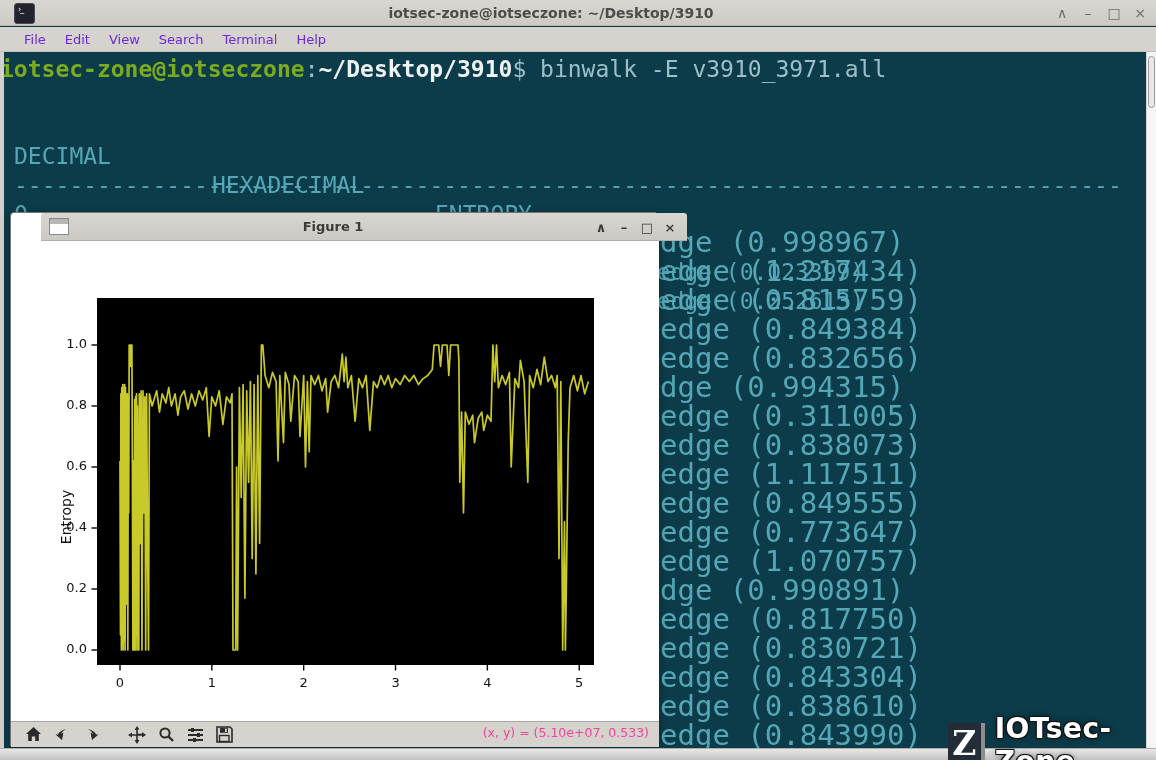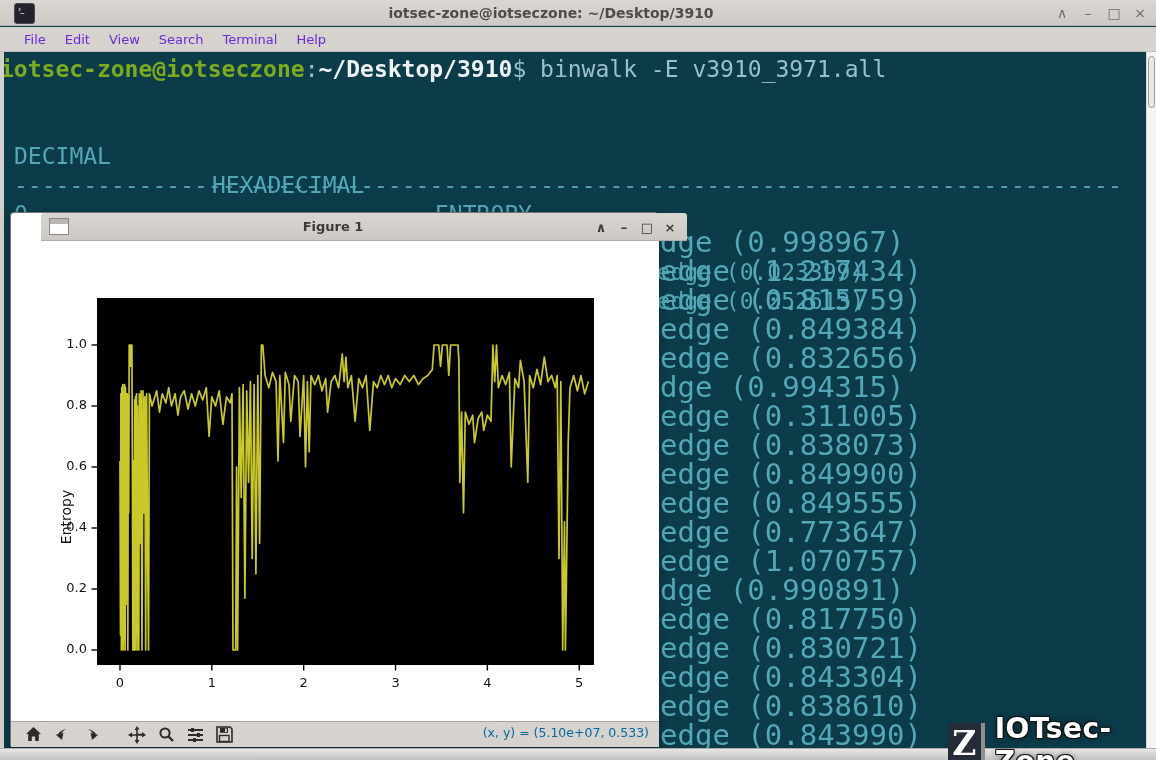--- a/index.html
+++ b/index.html
@@ -81,21 +81,21 @@
   .offset-mult { position:absolute; left:548px; top:481px; font-size:13px; color:#111; }
   .yaxis-label { position:absolute; left:28px; top:268px; font-size:14px; color:#111;
     transform:rotate(-90deg); transform-origin:center; }
 
   .fig-toolbar { position:absolute; left:0; top:508px; width:648px; height:26px;
     background:#d6d2ce; border-top:1px solid #a8a6a4; display:flex; align-items:center;
     padding-left:12px; gap:9px; }
   .tool-btn { width:20px; height:20px; display:flex; align-items:center;
     justify-content:center; }
   .tool-gap { width:8px; }
-  .fig-status { position:absolute; right:8px; top:512px; font-size:12.5px; color:#0369a1; }
+  .fig-status { position:absolute; right:8px; top:512px; font-size:12.5px; color:#ec4899; }
 
   
   .logo { position:absolute; left:948px; top:712px; display:flex; align-items:center;
     gap:10px; z-index:7; }
   .logo-badge { width:44px; height:44px; background:#242d37;
     border-right:4px solid #8e8e8e; border-bottom:4px solid #6f6f6f;
     display:flex; align-items:center; justify-content:center; }
   .logo-z { color:#fff; font-size:33px; font-weight:bold; line-height:1;
     font-family:"DejaVu Serif", serif; }
   .logo-text { color:#fff; font-size:28px; font-weight:600; letter-spacing:.5px;
@@ -151,21 +151,21 @@
 
   <div id="fragments">
       <div class="frag" style="top: 176px;">dge (0.998967)</div>
       <div class="frag" style="top: 205px;">edge (1.217434)</div>
       <div class="frag" style="top: 234px;">edge (0.815759)</div>
       <div class="frag" style="top: 263px;">edge (0.849384)</div>
       <div class="frag" style="top: 292px;">edge (0.832656)</div>
       <div class="frag" style="top: 321px;">dge (0.994315)</div>
       <div class="frag" style="top: 350px;">edge (0.311005)</div>
       <div class="frag" style="top: 379px;">edge (0.838073)</div>
-      <div class="frag" style="top: 408px;">edge (0.849900)</div>
+      <div class="frag" style="top: 408px;">edge (1.117511)</div>
       <div class="frag" style="top: 437px;">edge (0.849555)</div>
       <div class="frag" style="top: 466px;">edge (0.773647)</div>
       <div class="frag" style="top: 495px;">edge (1.070757)</div>
       <div class="frag" style="top: 524px;">dge (0.990891)</div>
       <div class="frag" style="top: 553px;">edge (0.817750)</div>
       <div class="frag" style="top: 582px;">edge (0.830721)</div>
       <div class="frag" style="top: 611px;">edge (0.843304)</div>
       <div class="frag" style="top: 640px;">edge (0.838610)</div>
       <div class="frag" style="top: 669px;">edge (0.843990)</div>
     </div>

